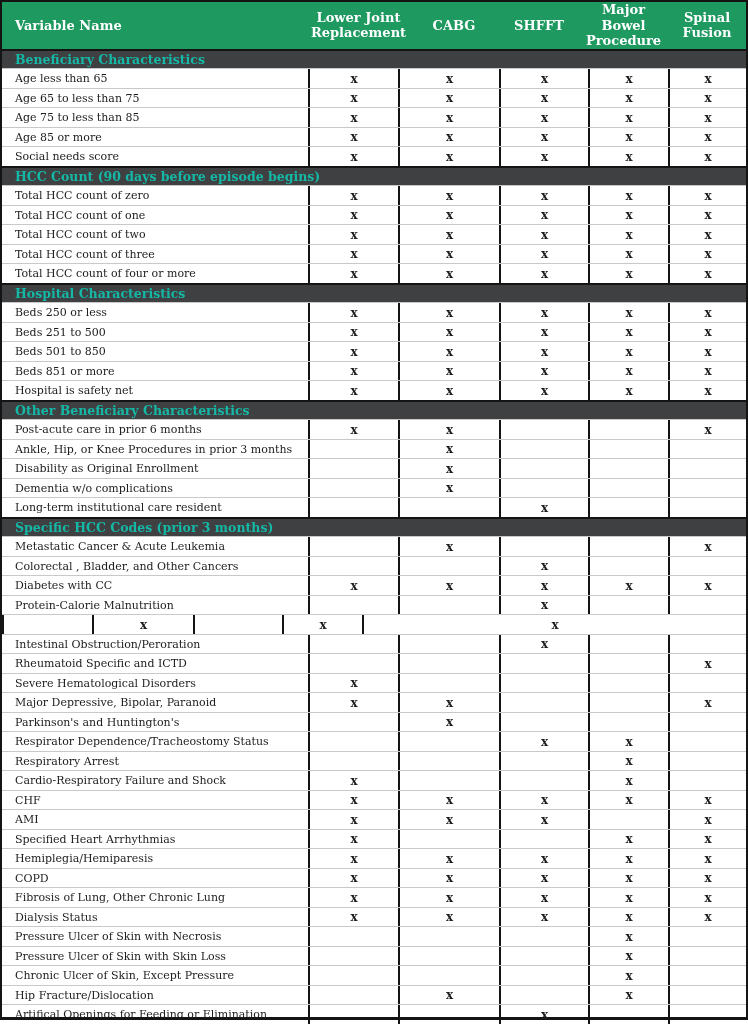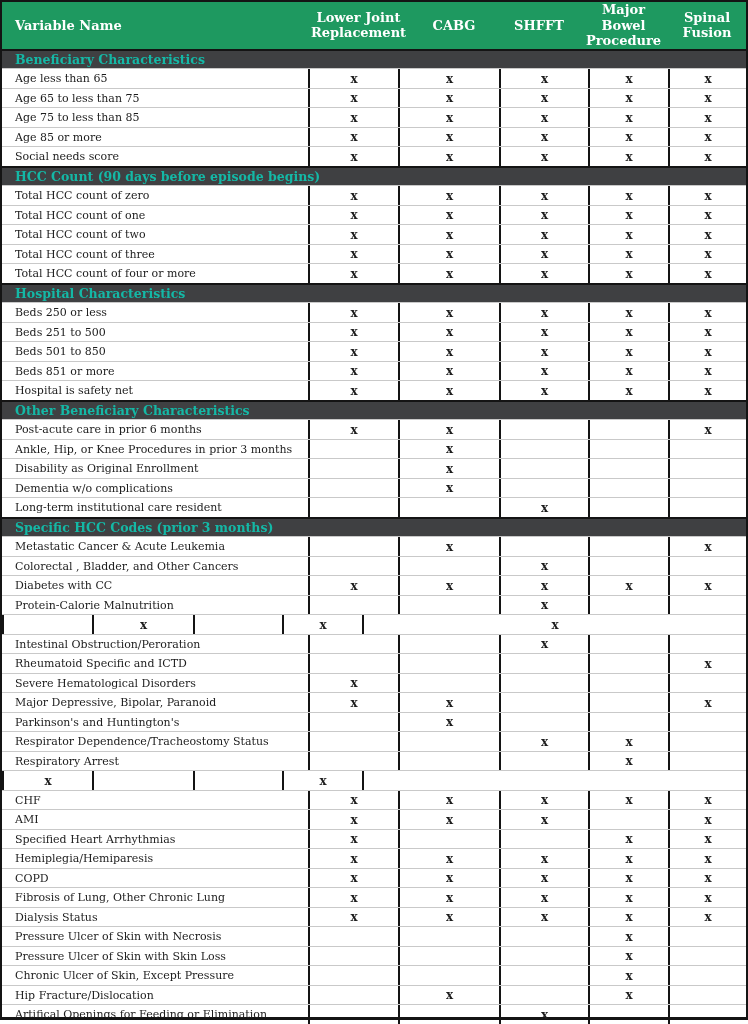--- a/index.html
+++ b/index.html
@@ -561,20 +561,21 @@
         <div class="cell label c0">Respiratory Arrest</div>
         <div class="cell mark c1"></div>
         <div class="cell mark c2"></div>
         <div class="cell mark c3"></div>
         <div class="cell mark c4">
           <span>x</span>
         </div>
         <div class="cell mark c5"></div>
       </div>
       <div class="data-row">
+        <div class="cell label c0">Cardio-Respiratory Failure and Shock</div>
         <div class="cell mark c1">
           <span>x</span>
         </div>
         <div class="cell mark c2"></div>
         <div class="cell mark c3"></div>
         <div class="cell mark c4">
           <span>x</span>
         </div>
         <div class="cell mark c5"></div>
       </div>

